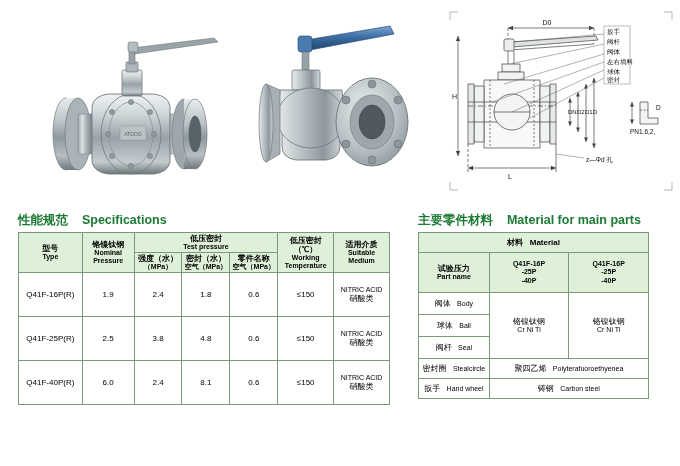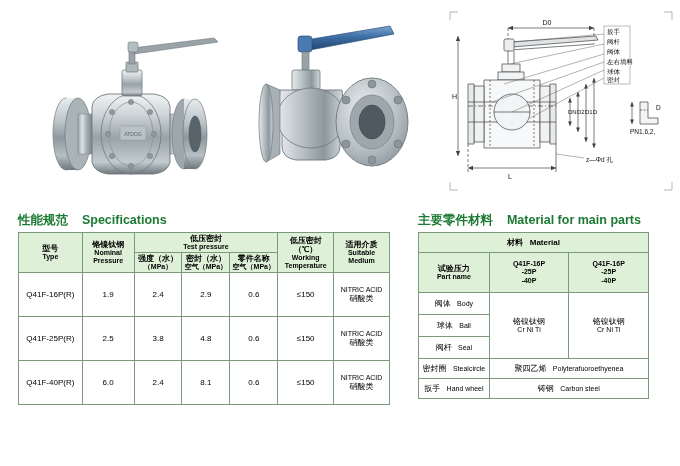--- a/index.html
+++ b/index.html
@@ -355,21 +355,21 @@
           <div class="cn-s">零件名称</div>
           <div class="en-s">空气（MPa）</div>
         </td>
       </tr>
     </thead>
     <tbody>
       <tr>
         <td>Q41F-16P(R)</td>
         <td>1.9</td>
         <td>2.4</td>
-        <td>2.9</td>
+        <td>1.8</td>
         <td>0.6</td>
         <td>≤150</td>
         <td>
           <div class="en-s">NITRIC ACID</div>
           <div class="cn-s">硝酸类</div>
         </td>
       </tr>
       <tr>
         <td>Q41F-25P(R)</td>
         <td>2.5</td>

